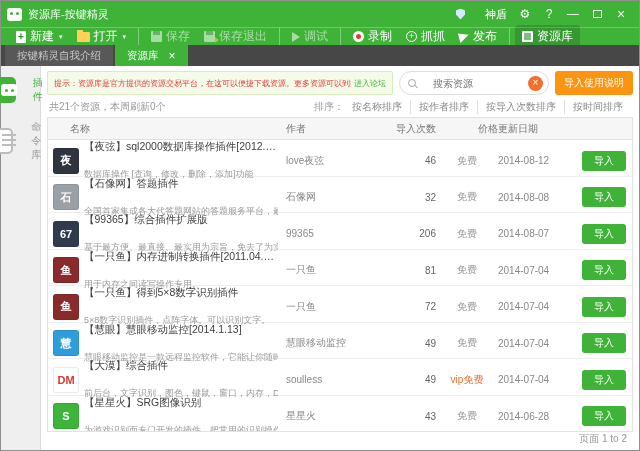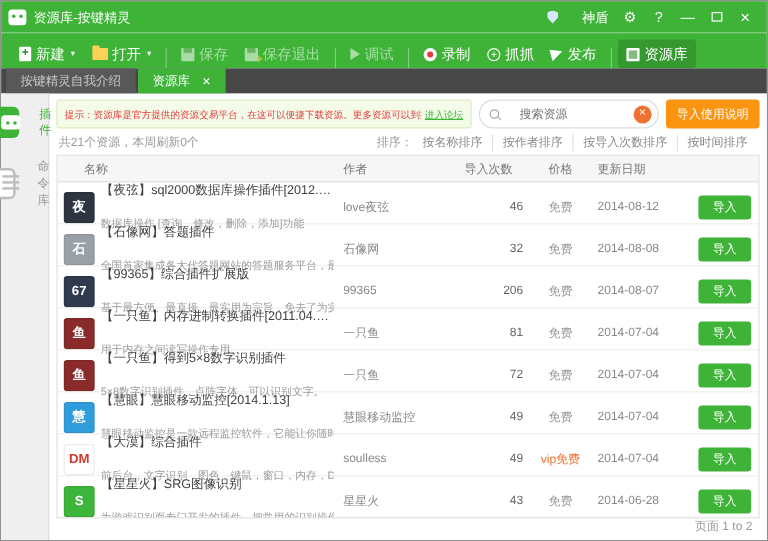--- a/index.html
+++ b/index.html
@@ -13,21 +13,21 @@
   .logo::before{content:"";position:absolute;left:3px;top:4px;width:3px;height:3px;border-radius:50%;background:#3eb338;box-shadow:6px 0 0 #3eb338}
   .title-text{font-size:11px;margin-left:6px;white-space:nowrap}
   .tb-spacer{flex:1}
   .shield-badge{display:flex;align-items:center;gap:20px;font-size:11px;padding:0 6px;height:26px}
   .shield{width:9px;height:11px;background:#d6e9ff;clip-path:polygon(50% 0,100% 18%,100% 55%,50% 100%,0 55%,0 18%)}
   .tb-btn{width:24px;height:26px;display:flex;align-items:center;justify-content:center;color:#fff;font-size:12px;background:transparent;border:none;font-family:inherit}
   .ic-max{width:9px;height:8px;border:1px solid #fff;display:inline-block}
   .tb-close{font-size:14px}
 
   
-  .toolbar{height:30px;background:#3eb338;border-top:1px solid rgba(255,255,255,.25);display:flex;align-items:flex-end;padding:0 8px;flex:0 0 auto}
+  .toolbar{height:18px;background:#3eb338;border-top:1px solid rgba(255,255,255,.25);display:flex;align-items:center;padding:0 8px;flex:0 0 auto}
   .tool-btn{display:flex;align-items:center;gap:4px;color:#fff;font-size:12px;padding:0 7px;height:24px;border-radius:3px;background:transparent;border:none;font-family:inherit;white-space:nowrap}
   .tool-btn.dim{opacity:.55}
   .tool-btn.active{background:rgba(0,0,0,.14)}
   .tool-sep{width:1px;height:17px;background:rgba(255,255,255,.35);margin:0 5px;flex:0 0 auto}
   .caret{font-size:7px;margin-left:1px}
   .ic{position:relative;display:inline-block;flex:0 0 auto}
   .ic-new{width:10px;height:12px;background:#fff;border-radius:1px}
   .ic-new::after{content:"+";position:absolute;left:0;top:0;width:100%;text-align:center;color:#2f9028;font-size:10px;line-height:12px;font-weight:700}
   .ic-folder{width:13px;height:10px;background:#ffd257;border-radius:1px}
   .ic-folder::before{content:"";position:absolute;top:-2px;left:0;width:6px;height:3px;background:#ffd257;border-radius:1px 1px 0 0}
@@ -60,21 +60,21 @@
   .side-icon.cmdlib{background:#fff;border:2px solid #bdbdbd}
   .side-icon.cmdlib::before{content:"";position:absolute;left:4px;top:4px;width:14px;height:2px;background:#bdbdbd;box-shadow:0 5px 0 #bdbdbd,0 10px 0 #bdbdbd}
   .side-label{font-size:10px;color:#999}
   .side-item.active .side-label{color:#3eb338}
 
   
   .main{flex:1;display:flex;flex-direction:column;padding:5px 6px 2px;min-width:0}
   .topbar{display:flex;gap:6px;align-items:center;flex:0 0 auto}
   .notice{flex:1;min-width:0;height:24px;background:#f4fbe8;border:1px solid #d9ecc0;border-radius:2px;display:flex;align-items:center;padding:0 6px;font-size:8px}
   .notice-text{color:#e4393c;white-space:nowrap;overflow:hidden;min-width:0}
-  .notice-link{color:#3eb338;text-decoration:underline;white-space:nowrap;margin-left:3px}
+  .notice-link{color:#3eb338;white-space:nowrap;margin-left:3px}
   .search{width:150px;height:24px;border:1px solid #ddd;border-radius:13px;display:flex;align-items:center;padding:0 5px 0 8px;gap:17px;background:#fff;flex:0 0 auto}
   .mag{width:8px;height:8px;border:1px solid #aaa;border-radius:50%;position:relative;flex:0 0 auto}
   .mag::after{content:"";position:absolute;width:4px;height:1px;background:#aaa;transform:rotate(45deg);right:-3px;bottom:-1px}
   .search input{border:none;outline:none;flex:1;font-size:10px;color:#666;min-width:0;font-family:inherit;background:transparent}
   .clear-btn{width:15px;height:15px;border-radius:50%;background:#f07030;color:#fff;font-size:10px;line-height:1;display:flex;align-items:center;justify-content:center;border:none;flex:0 0 auto;font-family:inherit}
   .guide-btn{height:24px;background:#fb9410;color:#fff;font-size:10px;border:none;border-radius:3px;padding:0 9px;white-space:nowrap;flex:0 0 auto;font-family:inherit}
 
   .stats-row{display:flex;justify-content:space-between;align-items:center;padding:5px 2px 3px;font-size:10px;color:#999;flex:0 0 auto}
   .sort{display:flex;align-items:center}
   .sort-label{color:#999}
@@ -82,21 +82,21 @@
   .sort-opt:first-of-type{border-left:none}
 
   
   .table{flex:1;border:1px solid #e2e2e2;display:flex;flex-direction:column;min-height:0;overflow:hidden}
   .trow{display:grid;grid-template-columns:36px 1fr 92px 58px 62px 78px 56px;align-items:center;border-bottom:1px solid #efefef}
   .thead{flex:0 0 22px;background:#f6f6f6;border-bottom:1px solid #e2e2e2;font-size:10px;color:#777}
   .thead .h-name{grid-column:1 / 3;padding-left:22px}
   .rows{flex:1;display:flex;flex-direction:column;min-height:0}
   .rows .trow{flex:1;min-height:0}
   .rows .trow:last-child{border-bottom:none}
-  .c-center{text-align:center}
+  .c-center{text-align:right}
   .c-icon{display:flex;justify-content:center}
   .icon-box{width:26px;height:26px;border-radius:3px;display:flex;align-items:center;justify-content:center;font-size:11px;font-weight:700;border:1px solid rgba(0,0,0,.08)}
   .c-name{min-width:0;padding-right:8px}
   .r-title{font-size:10.5px;color:#3f3f3f;white-space:nowrap;overflow:hidden;text-overflow:ellipsis}
   .r-desc{font-size:9px;color:#9b9b9b;white-space:nowrap;overflow:hidden;margin-top:14px}
   .c-author{font-size:10px;color:#888;white-space:nowrap;overflow:hidden;padding-right:4px}
   .c-imports{font-size:10px;color:#666;text-align:right}
   .c-price{font-size:10px;color:#999;text-align:center}
   .c-date{font-size:10px;color:#888;white-space:nowrap}
   .c-action{display:flex;justify-content:center}

